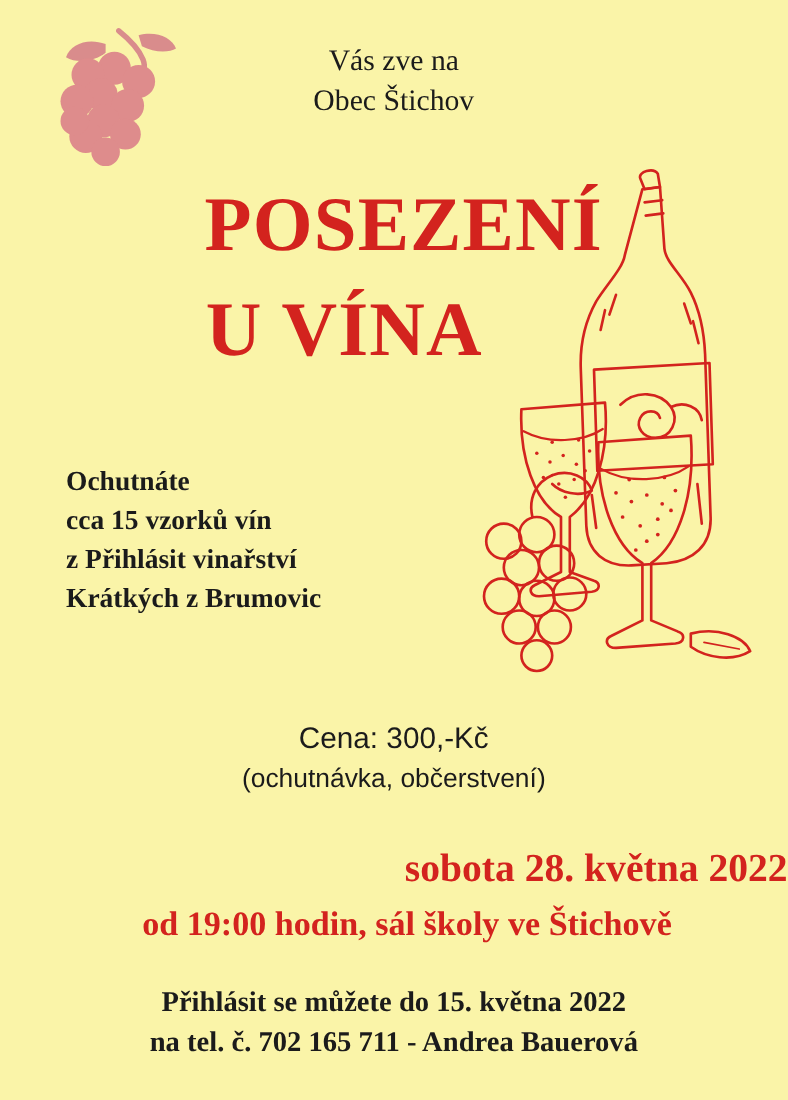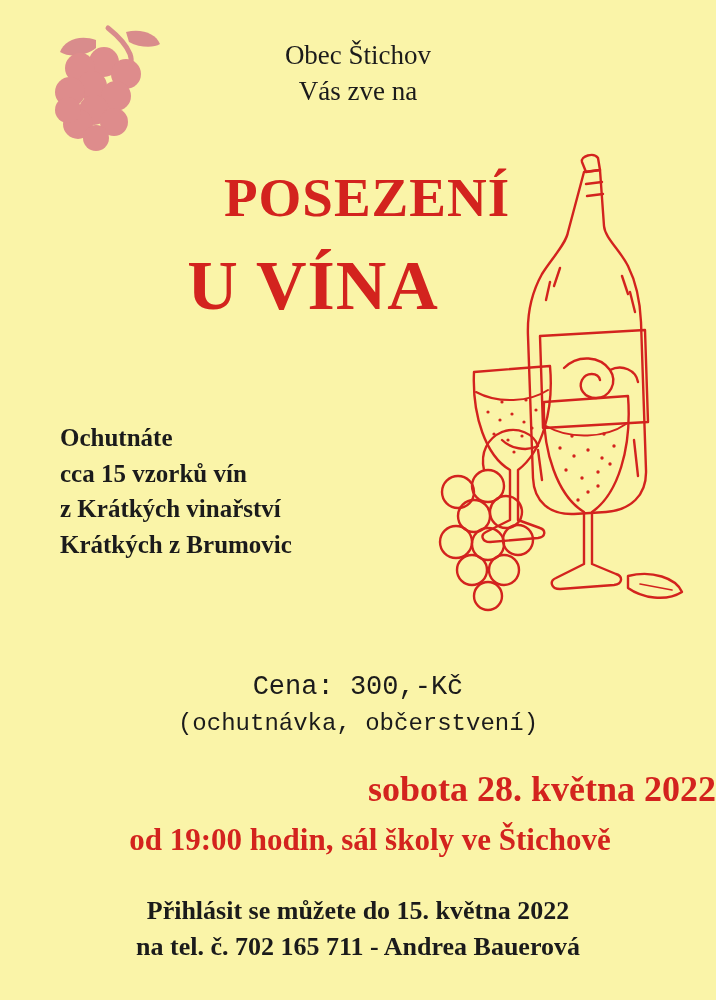--- a/index.html
+++ b/index.html
@@ -51,21 +51,21 @@
     left: 0;
     width: 716px;
     text-align: center;
     color: #D3231E;
     font-family: "Liberation Serif", serif;
     font-weight: bold;
     letter-spacing: 1px;
     z-index: 4;
   }
   .title-line1 {
-    font-size: 55px;
+    font-size: 70px;
     line-height: 1.0;
     padding-left: 18px;
   }
   .title-line2 {
     font-size: 70px;
     line-height: 1.0;
     margin-top: 26px;
     padding-right: 90px;
   }
 
@@ -94,23 +94,22 @@
   }
 
   
   .price-block {
     position: absolute;
     top: 655px;
     left: 0;
     width: 716px;
     text-align: center;
     color: #1b1b1b;
-    font-family: Liberation Mono, monospace;
+    font-family: Liberation Sans, sans-serif;
     z-index: 5;
-    margin-top: 16px;
   }
   .price-main {
     font-size: 27px;
     line-height: 1.25;
   }
   .price-sub {
     font-size: 24px;
     line-height: 1.25;
     margin-top: 4px;
   }
@@ -176,22 +175,22 @@
           <circle cx="48" cy="106" r="15"></circle>
           <circle cx="84" cy="104" r="14"></circle>
           <circle cx="66" cy="120" r="13"></circle>
           <circle cx="38" cy="92" r="13"></circle>
         </g>
       </g>
     </svg>
   </div>
 
   <div class="invite">
+    <div>Vás zve na</div>
     <div>Obec Štichov</div>
-    <div>Vás zve na</div>
   </div>
 
   <div class="wine-art">
     <svg viewBox="0 0 300 520" width="300" height="520" xmlns="http://www.w3.org/2000/svg">
       <g stroke="#D3231E" stroke-width="2.4" fill="none" stroke-linecap="round" stroke-linejoin="round">
 
         <path d="M168 22 C 166 16, 180 12, 184 18 L 186 30 L 172 32 Z"></path>
         <path d="M170 32 L 186 30 L 190 86 C 191 98, 206 110, 214 126
                  C 222 142, 226 160, 227 182 L 232 330
                  C 233 356, 216 370, 192 372 L 160 374
@@ -278,21 +277,21 @@
   </div>
 
   <div class="title-block">
     <div class="title-line1">POSEZENÍ</div>
     <div class="title-line2">U VÍNA</div>
   </div>
 
   <div class="desc">
     <div>Ochutnáte</div>
     <div>cca 15 vzorků vín</div>
-    <div>z Krátkých vinařství</div>
+    <div>z Přihlásit vinařství</div>
     <div>Krátkých z Brumovic</div>
   </div>
 
   <div class="price-block">
     <div class="price-main">Cena: 300,-Kč</div>
     <div class="price-sub">(ochutnávka, občerstvení)</div>
   </div>
 
   <div class="date-block">
     <div class="date-main">sobota 28. května 2022</div>

